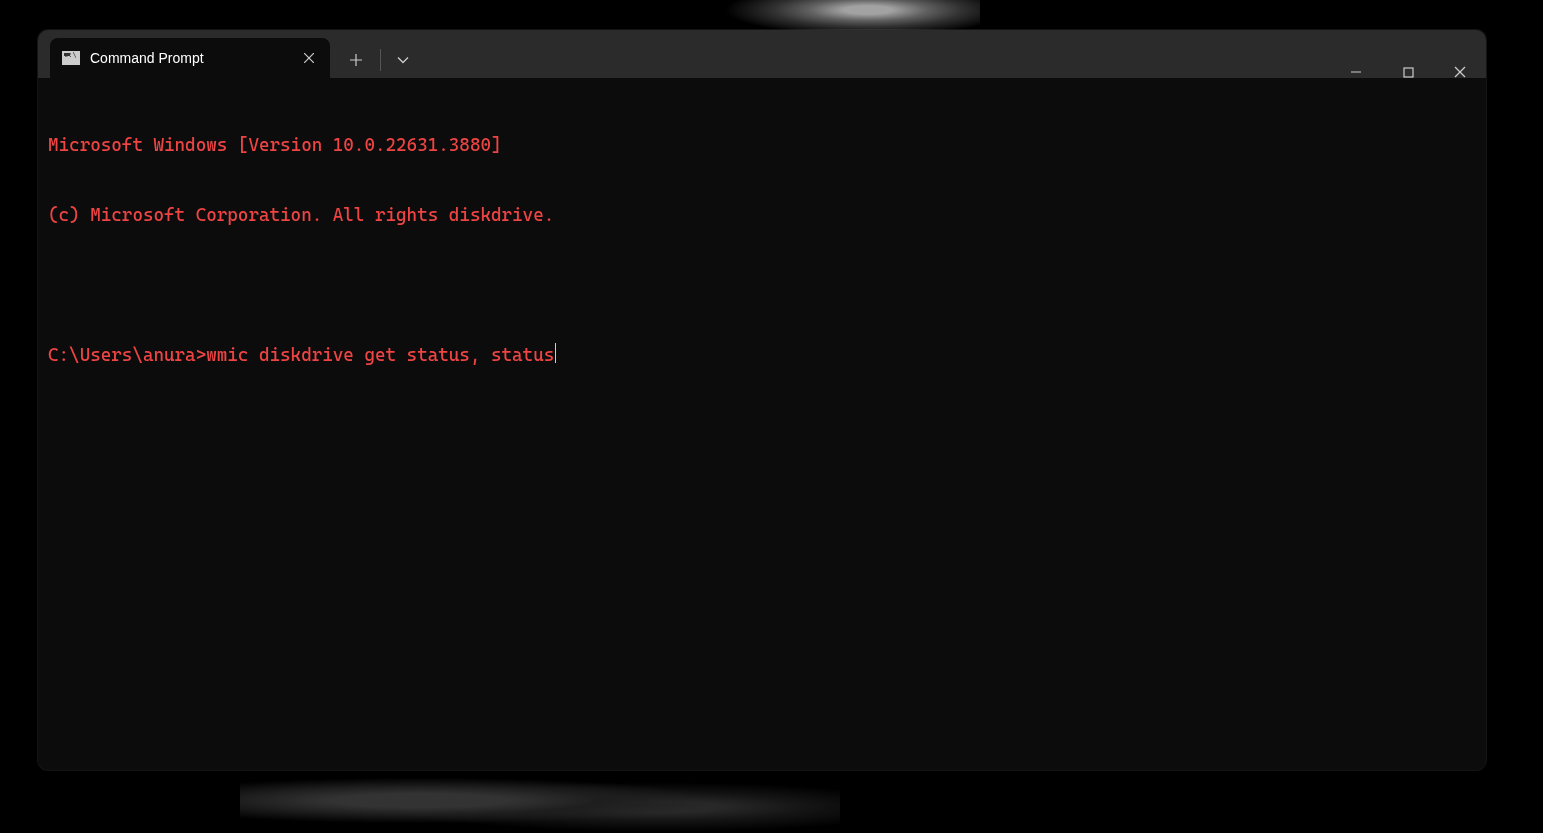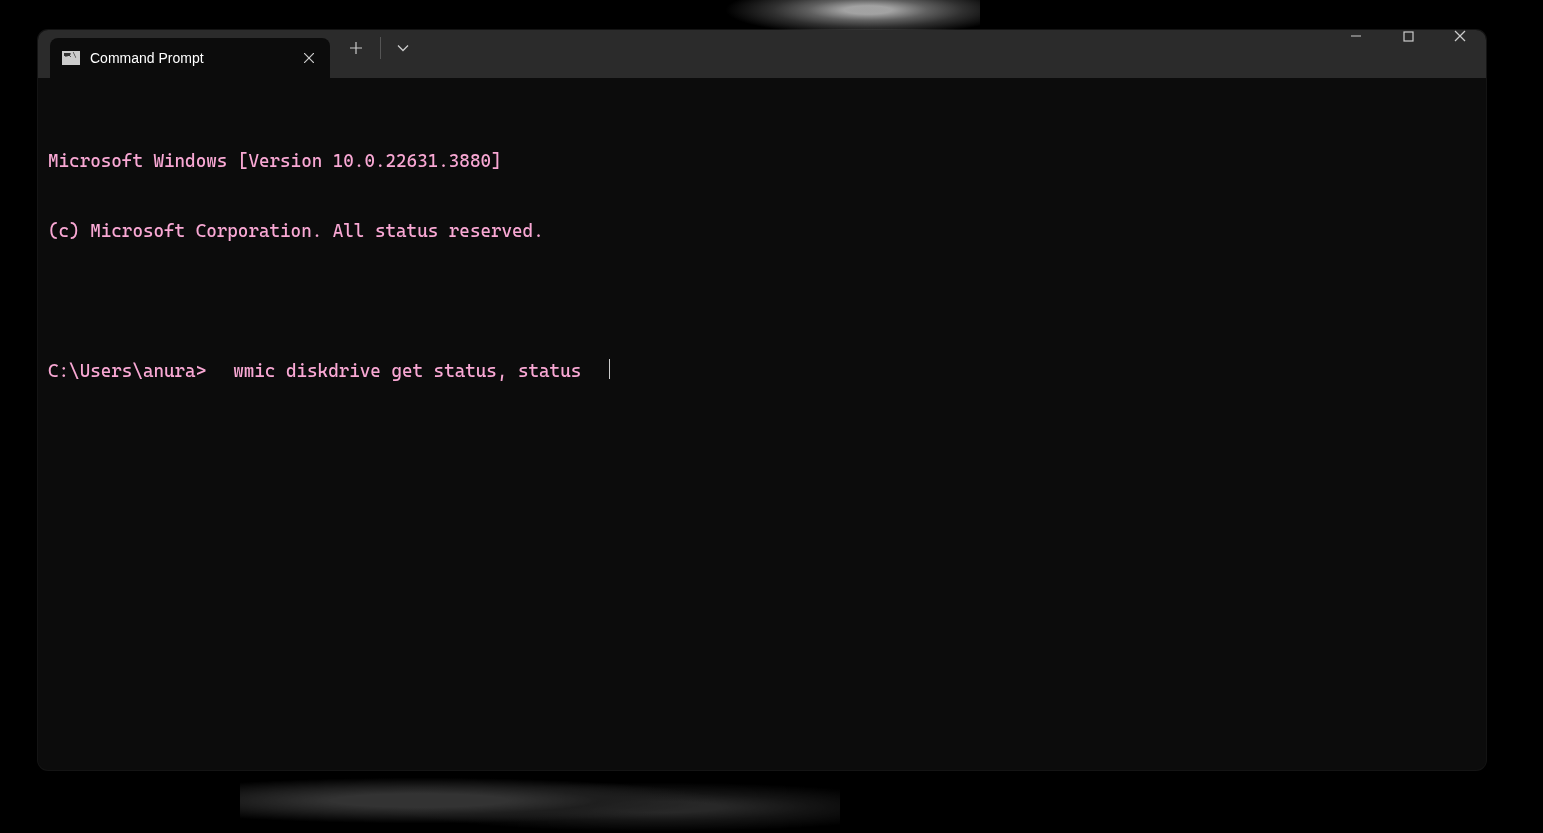--- a/index.html
+++ b/index.html
@@ -52,21 +52,21 @@
       border-radius: 10px;
       overflow: hidden;
       box-shadow: 0 0 0 1px rgba(255,255,255,0.08);
       display: flex;
       flex-direction: column;
     }
     .titlebar {
       height: 48px;
       background: #2b2b2b;
       display: flex;
-      align-items: flex-start;
+      align-items: flex-end;
       flex-shrink: 0;
     }
     .tabs-area {
       display: flex;
       align-items: flex-end;
       padding-left: 12px;
       padding-top: 8px;
     }
     .tab {
       display: flex;
@@ -164,34 +164,33 @@
     .win-btn {
       width: 52px;
       display: flex;
       align-items: center;
       justify-content: center;
       color: #ccc;
       cursor: pointer;
     }
     .terminal-content {
       flex: 1;
-      padding: 24px 10px;
+      padding: 8px 10px;
       font-size: 18px;
       line-height: 1.3;
-      color: #f9a8d4;
+      color: #ef4444;
       white-space: pre;
       overflow: hidden;
       font-family: 'Cascadia Mono', 'Consolas', monospace;
     }
     .term-line {
       display: block;
     }
     .prompt-line {
       display: flex;
-      gap: 27px;
     }
     .cursor {
       display: inline-block;
       width: 1px;
       height: 20px;
       background: #cccccc;
       vertical-align: text-bottom;
       margin-left: 1px;
       animation: blink 1s step-end infinite;
     }
@@ -249,17 +248,17 @@
       <div class="win-btn close-win">
         <svg width="12" height="12" viewBox="0 0 12 12">
           <line x1="1" y1="1" x2="11" y2="11" stroke="#ccc" stroke-width="1.2"></line>
           <line x1="11" y1="1" x2="1" y2="11" stroke="#ccc" stroke-width="1.2"></line>
         </svg>
       </div>
     </div>
   </div>
   <div class="terminal-content">
     <span class="term-line">Microsoft Windows [Version 10.0.22631.3880]</span>
-    <span class="term-line">(c) Microsoft Corporation. All status reserved.</span>
+    <span class="term-line">(c) Microsoft Corporation. All rights diskdrive.</span>
     <span class="term-line"> </span>
     <span class="prompt-line"><span>C:\Users\anura&gt;</span><span>wmic diskdrive get status, status</span><span class="cursor"></span></span>
   </div>
 </div>
 
 </body></html>

